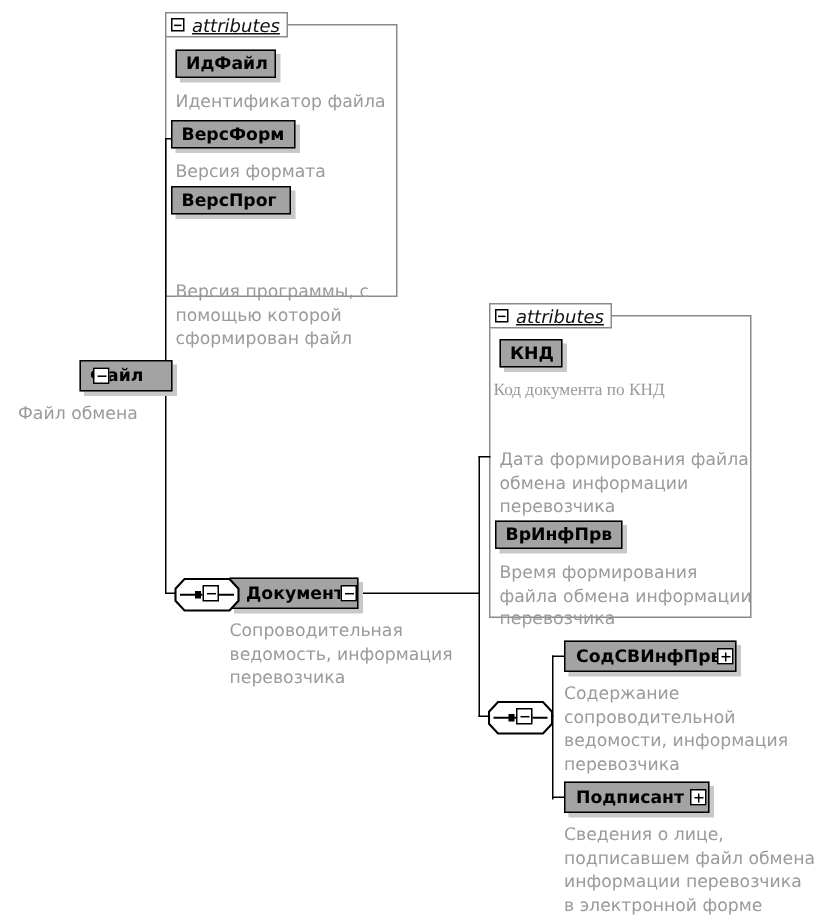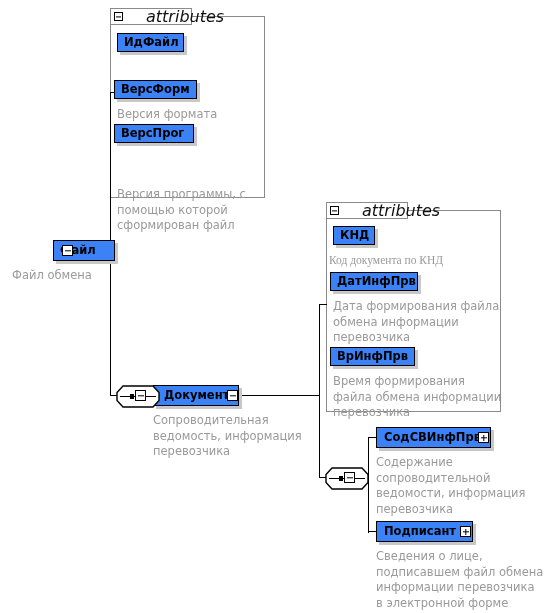--- a/index.html
+++ b/index.html
@@ -7,21 +7,21 @@
     width:549px;height:613px;
     font-family:"DejaVu Sans","Liberation Sans",sans-serif;
     position:relative;overflow:hidden;
     -webkit-font-smoothing:antialiased;
   }
   #diagram{position:absolute;left:0;top:0;width:549px;height:613px;}
 
   
   .ebox{
     position:absolute;box-sizing:border-box;
-    border:1.6px solid #000;background:#3b82f6;
+    border:1.6px solid #000;background:#a3a3a3;
     color:#000;font-weight:bold;font-size:11.5px;
     display:flex;align-items:center;
     padding:0 6px;
     box-shadow:3px 3px 0 0 #c8c8c8;
     white-space:nowrap;
     z-index:5;
   }
   .ebox.attr{font-size:11.5px;}
   .ebox .lbl{line-height:1;}
 
@@ -65,22 +65,23 @@
     position:absolute;
     border:1.2px solid #8a8a8a;
     background:#fff;
     box-sizing:border-box;
     height:17px;
     display:flex;align-items:center;
     padding-left:3px;
     z-index:3;
   }
   .attrtab .ttl{
-    font-style:italic;font-size:16px;color:#111;margin-left:23px;
+    font-style:italic;font-size:12px;color:#111;margin-left:5px;
     line-height:1;
+    text-decoration:underline;
   }
   .minibox{
     width:9px;height:9px;border:1.2px solid #000;background:#fff;
     position:relative;box-sizing:border-box;flex:0 0 auto;
   }
   .minibox::before{
     content:"";position:absolute;left:1px;right:1px;top:50%;
     height:1.2px;background:#000;transform:translateY(-50%);
   }
   
@@ -107,20 +108,21 @@
   <div class="attrpanel" style="left:110px;top:16px;width:155px;height:182px;"></div>
   <div class="tabmask" style="left:111px;top:15px;width:80px;height:4px;"></div>
   <div class="attrtab" style="left:110px;top:8px;width:82px;">
     <span class="minibox"></span>
     <span class="ttl">attributes</span>
   </div>
 
   <div class="ebox attr" style="left:117px;top:33px;width:67px;height:19px;">
     <span class="lbl">ИдФайл</span>
   </div>
+  <div class="desc" style="left:117px;top:60px;width:150px;">Идентификатор файла</div>
 
   <div class="ebox attr" style="left:114px;top:80px;width:83px;height:19px;">
     <span class="lbl">ВерсФорм</span>
   </div>
   <div class="desc" style="left:117px;top:107px;width:150px;">Версия формата</div>
 
   <div class="ebox attr" style="left:114px;top:124px;width:80px;height:19px;">
     <span class="lbl">ВерсПрог</span>
   </div>
   <div class="desc" style="left:117px;top:151px;width:150px;margin-top:36px;">Версия программы, с
@@ -172,23 +174,20 @@
   <div class="attrtab" style="left:326px;top:202px;width:82px;">
     <span class="minibox"></span>
     <span class="ttl">attributes</span>
   </div>
 
   <div class="ebox attr" style="left:333px;top:226px;width:42px;height:19px;">
     <span class="lbl">КНД</span>
   </div>
   <div class="desc" style="left:329px;top:253px;width:170px;font-family:Liberation Serif, serif;">Код документа по КНД</div>
 
-  <div class="ebox attr" style="left:330px;top:272px;width:88px;height:19px;">
-    <span class="lbl">ДатИнфПрв</span>
-  </div>
   <div class="desc" style="left:333px;top:299px;width:172px;">Дата формирования файла
 обмена информации
 перевозчика</div>
 
   <div class="ebox attr" style="left:330px;top:347px;width:85px;height:19px;">
     <span class="lbl">ВрИнфПрв</span>
   </div>
   <div class="desc" style="left:333px;top:374px;width:172px;">Время формирования
 файла обмена информации
 перевозчика</div>

